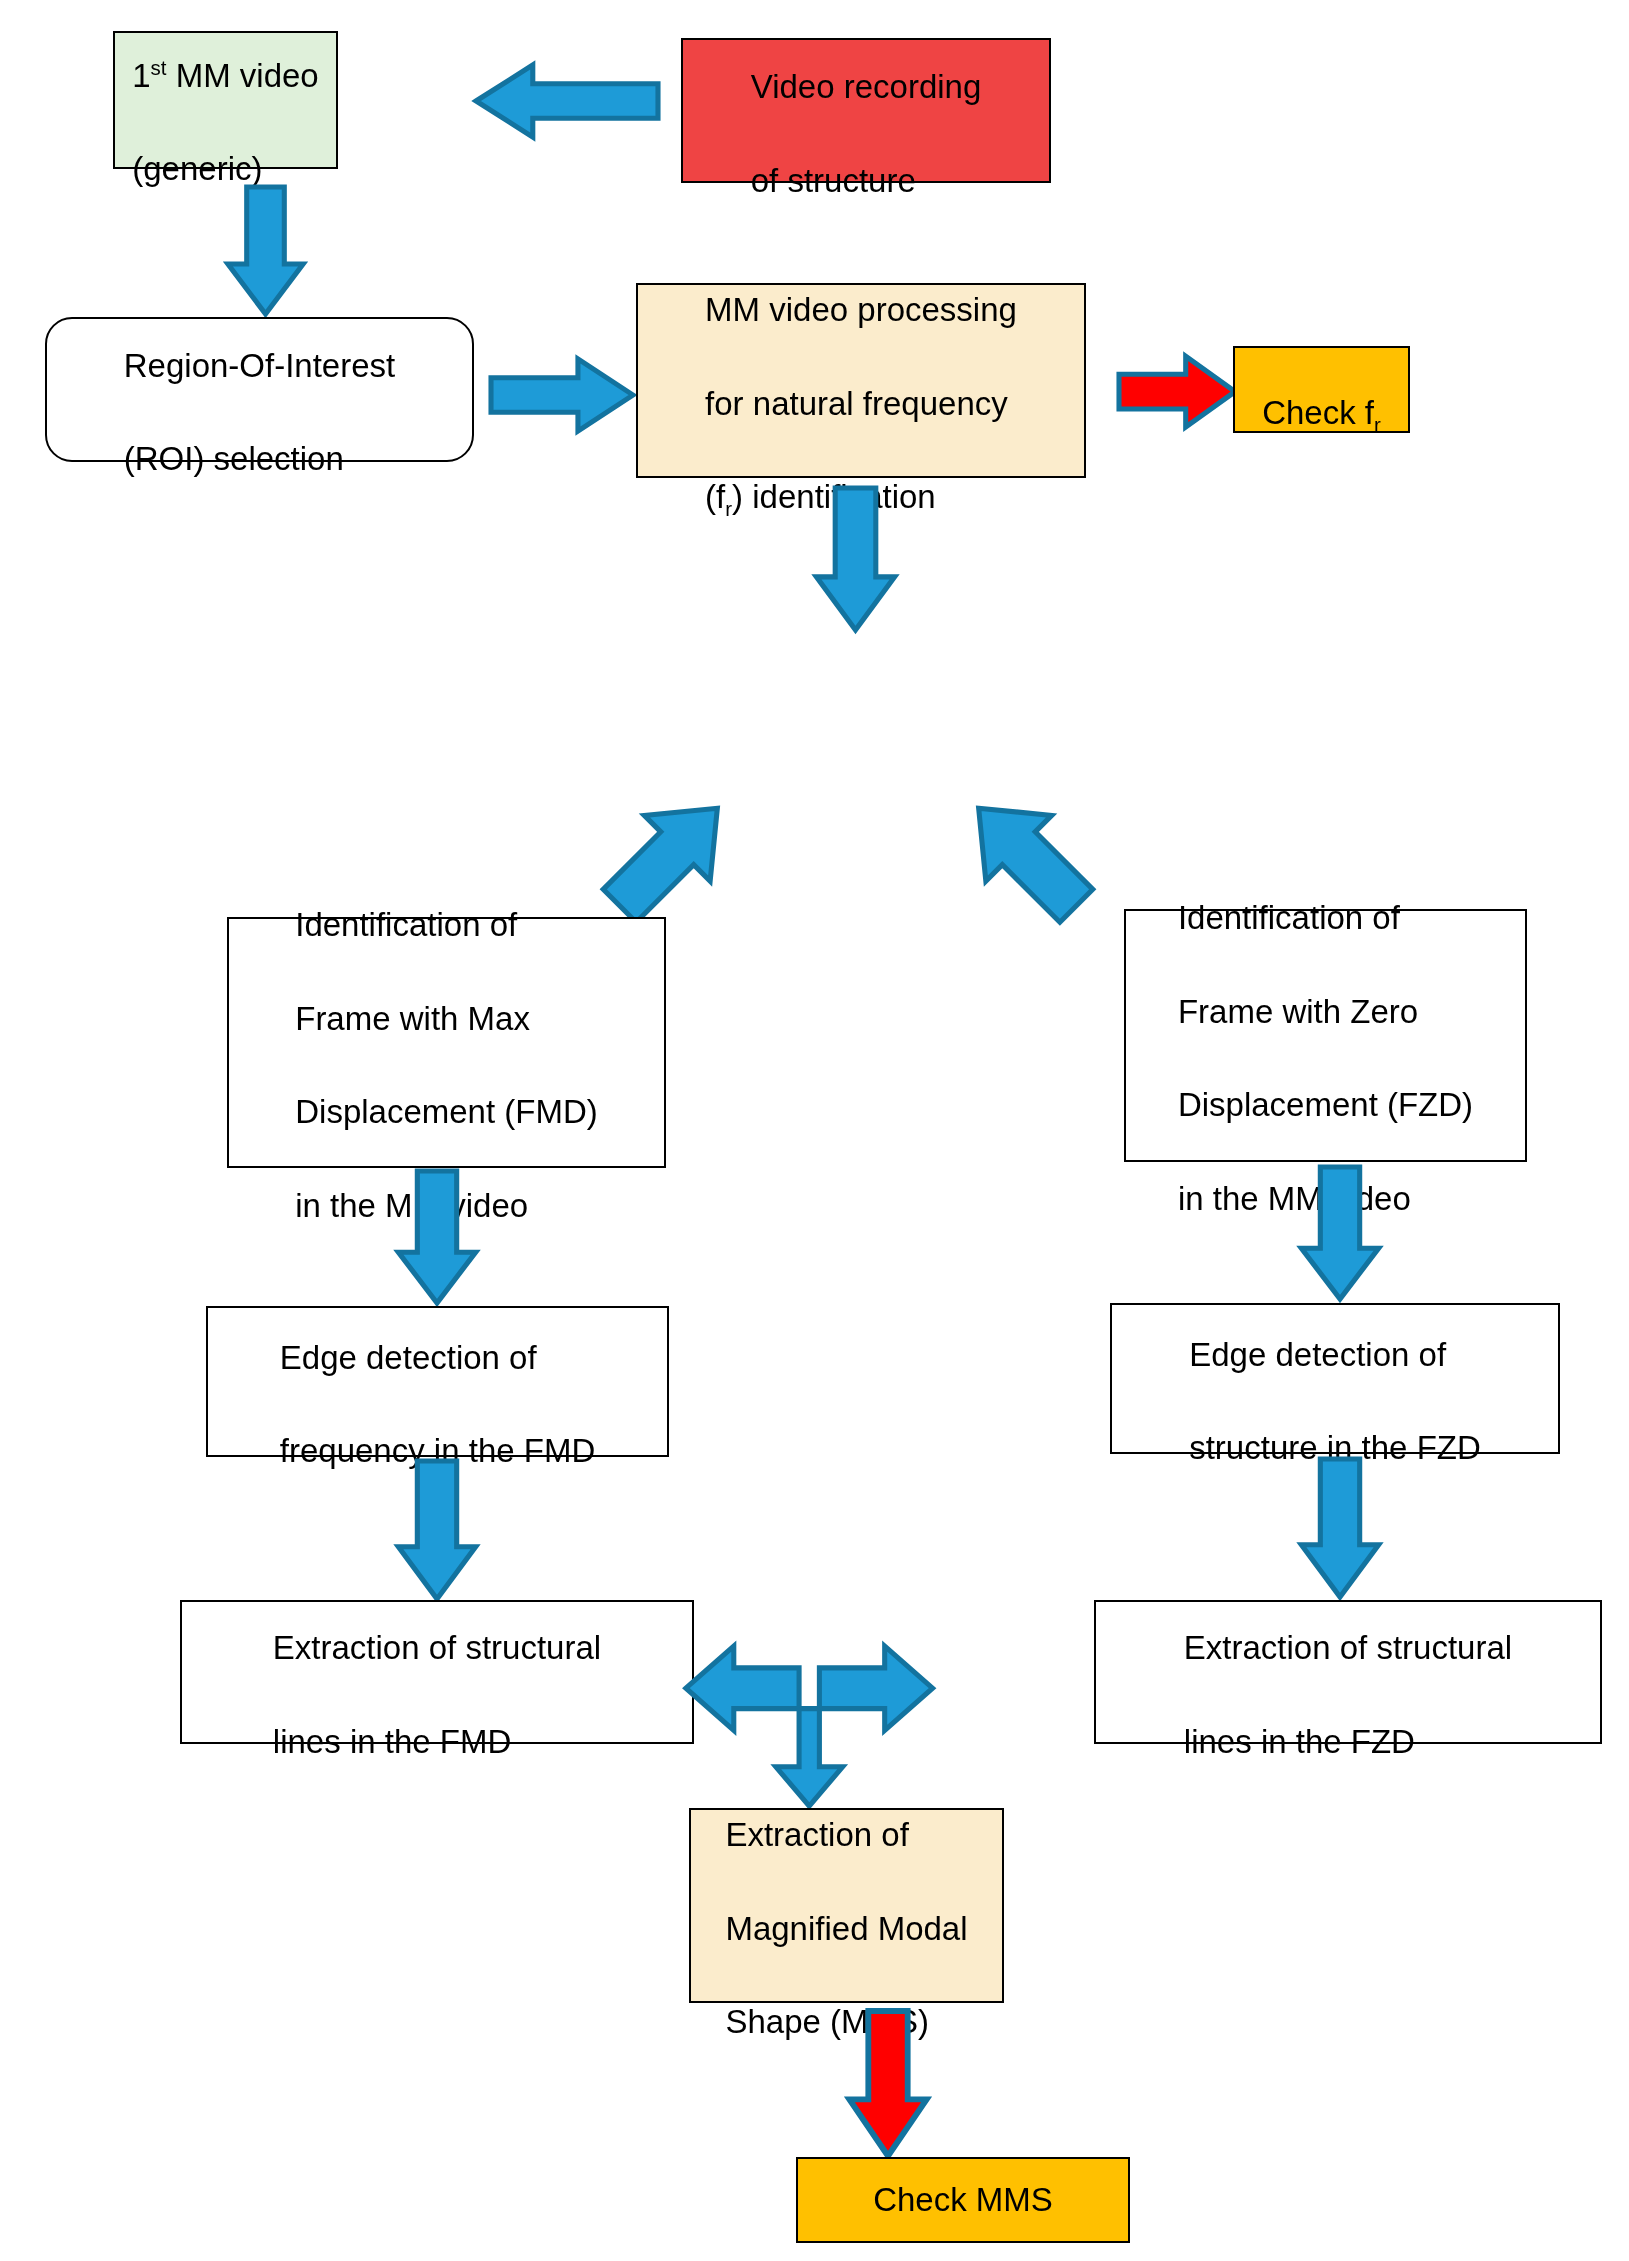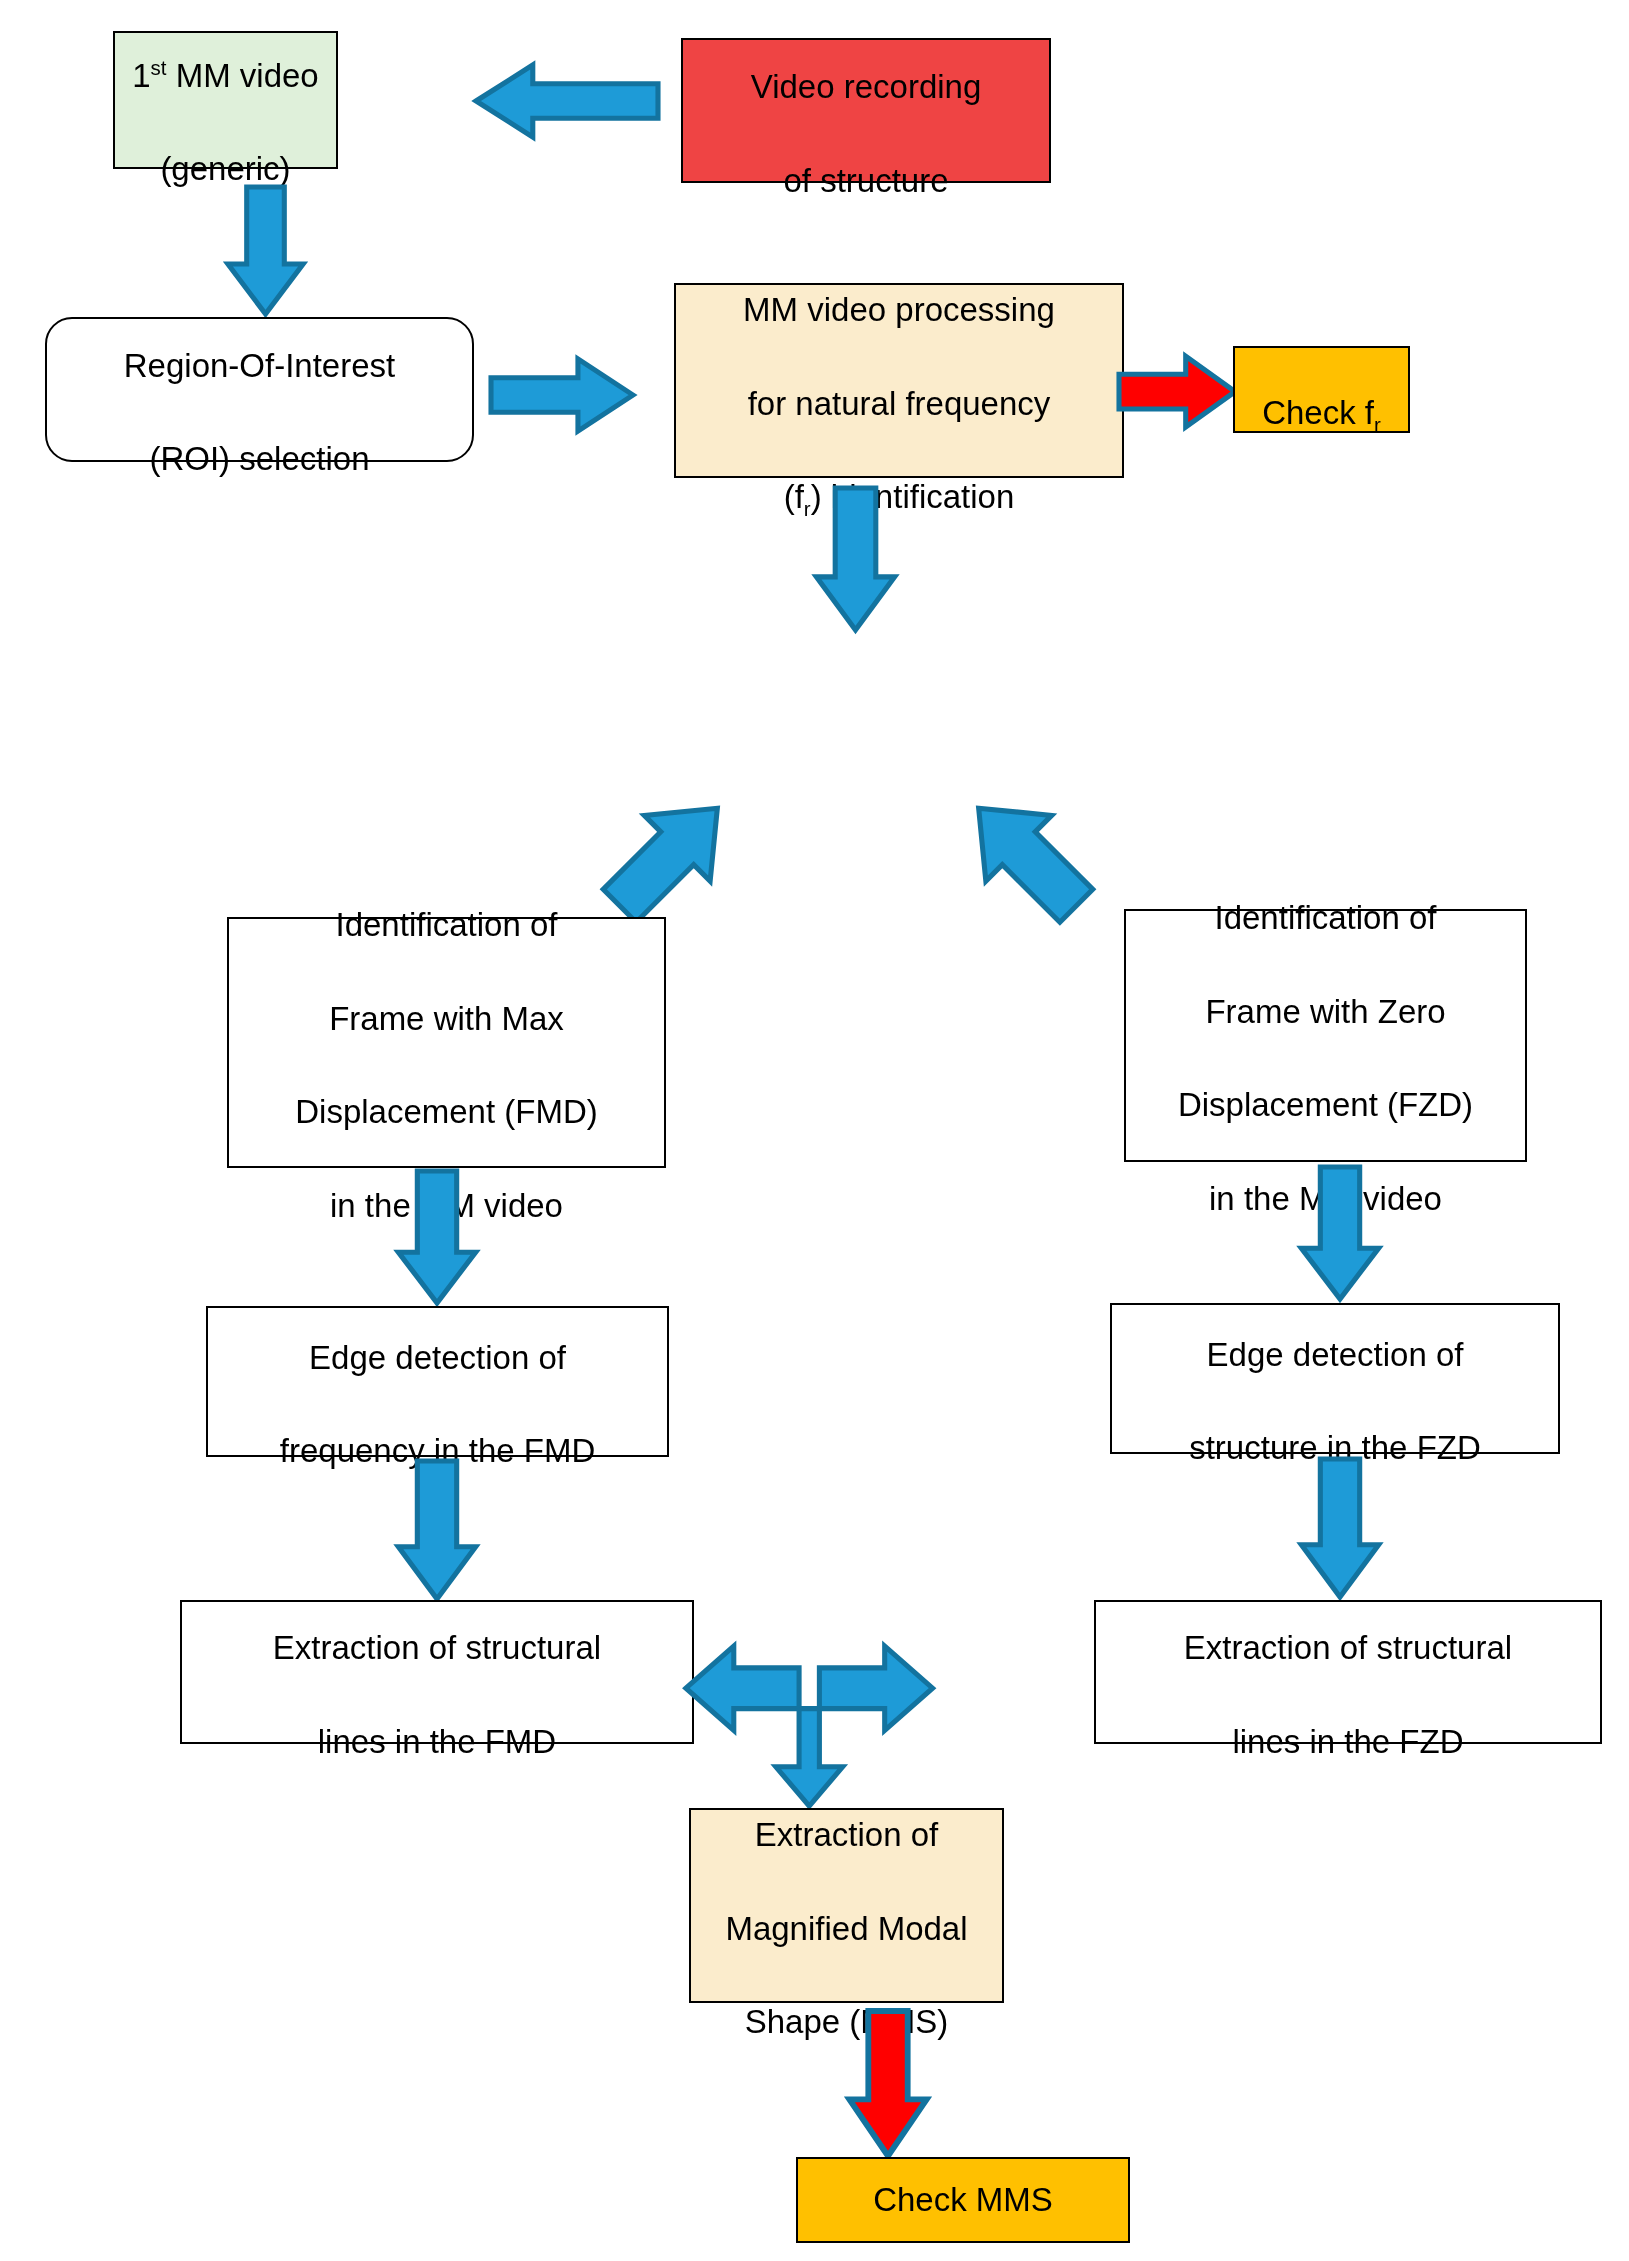--- a/index.html
+++ b/index.html
@@ -17,21 +17,21 @@
     height: 2261px;
     background: #ffffff;
     overflow: hidden;
   }
   .node {
     position: absolute;
     border: 2.9px solid #000000;
     display: flex;
     align-items: center;
     justify-content: center;
-    text-align: center;
+    text-align: left;
     color: #000000;
     font-size: 33px;
     line-height: 1.42;
     padding: 4.4px 8.7px;
     white-space: pre-line;
     font-family: "Liberation Sans", sans-serif;
   }
   .node.plain   { background: #ffffff; }
   .node.green   { background: #dff0da; }
   .node.peach   { background: #ef4444; margin-top: 18px; }
@@ -81,21 +81,21 @@
       <span>(ROI) selection</span>
     </span>
   </div>
 
   <div class="arrow" style="left:491px; top:356px; width:142px; height:78px;">
     <svg viewBox="0 0 196 108" preserveAspectRatio="none">
       <polygon points="196,54 120,4 120,30 0,30 0,78 120,78 120,104" fill="#1E9BD7" stroke="#13739F" stroke-width="7"></polygon>
     </svg>
   </div>
 
-  <div class="node cream" style="left:674px; top:283px; width:450px; height:195px;">
+  <div class="node cream" style="left:636px; top:283px; width:450px; height:195px;">
     <span>
       <span>MM video processing</span><br>
       <span>for natural frequency</span><br>
       <span>(f</span><sub>r</sub><span>) identification</span>
     </span>
   </div>
 
   <div class="arrow" style="left:1119px; top:354px; width:116px; height:76px;">
     <svg viewBox="0 0 160 105" preserveAspectRatio="none">
       <polygon points="160,52 92,3 92,28 0,28 0,76 92,76 92,101" fill="#FF0000" stroke="#13739F" stroke-width="7"></polygon>

